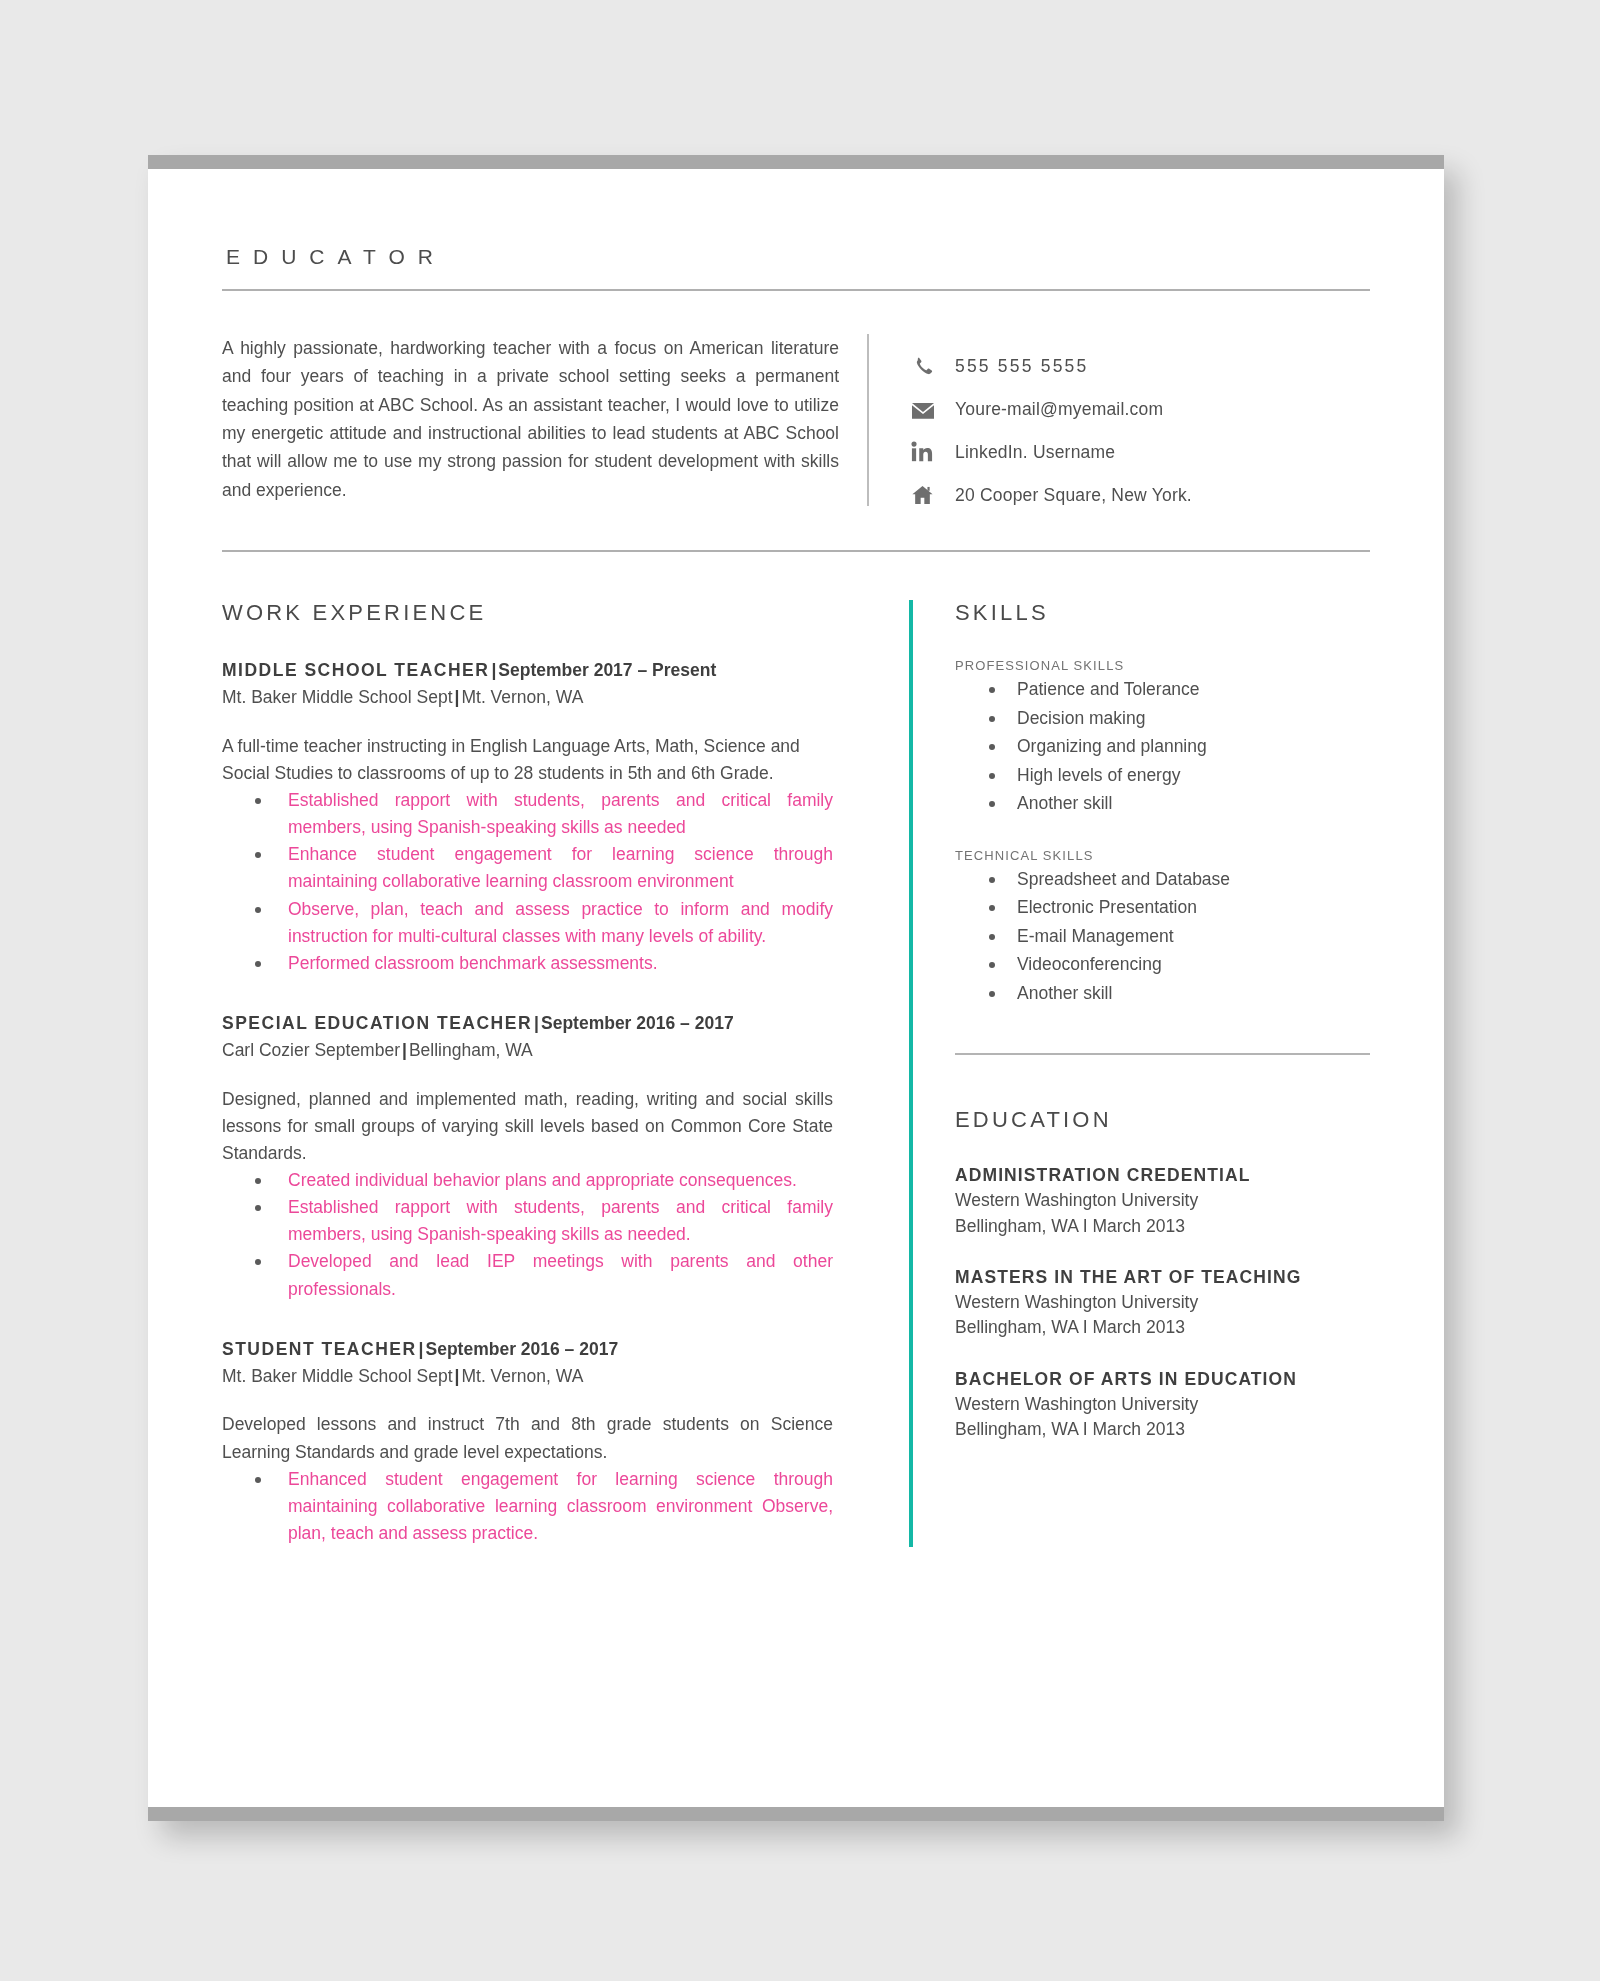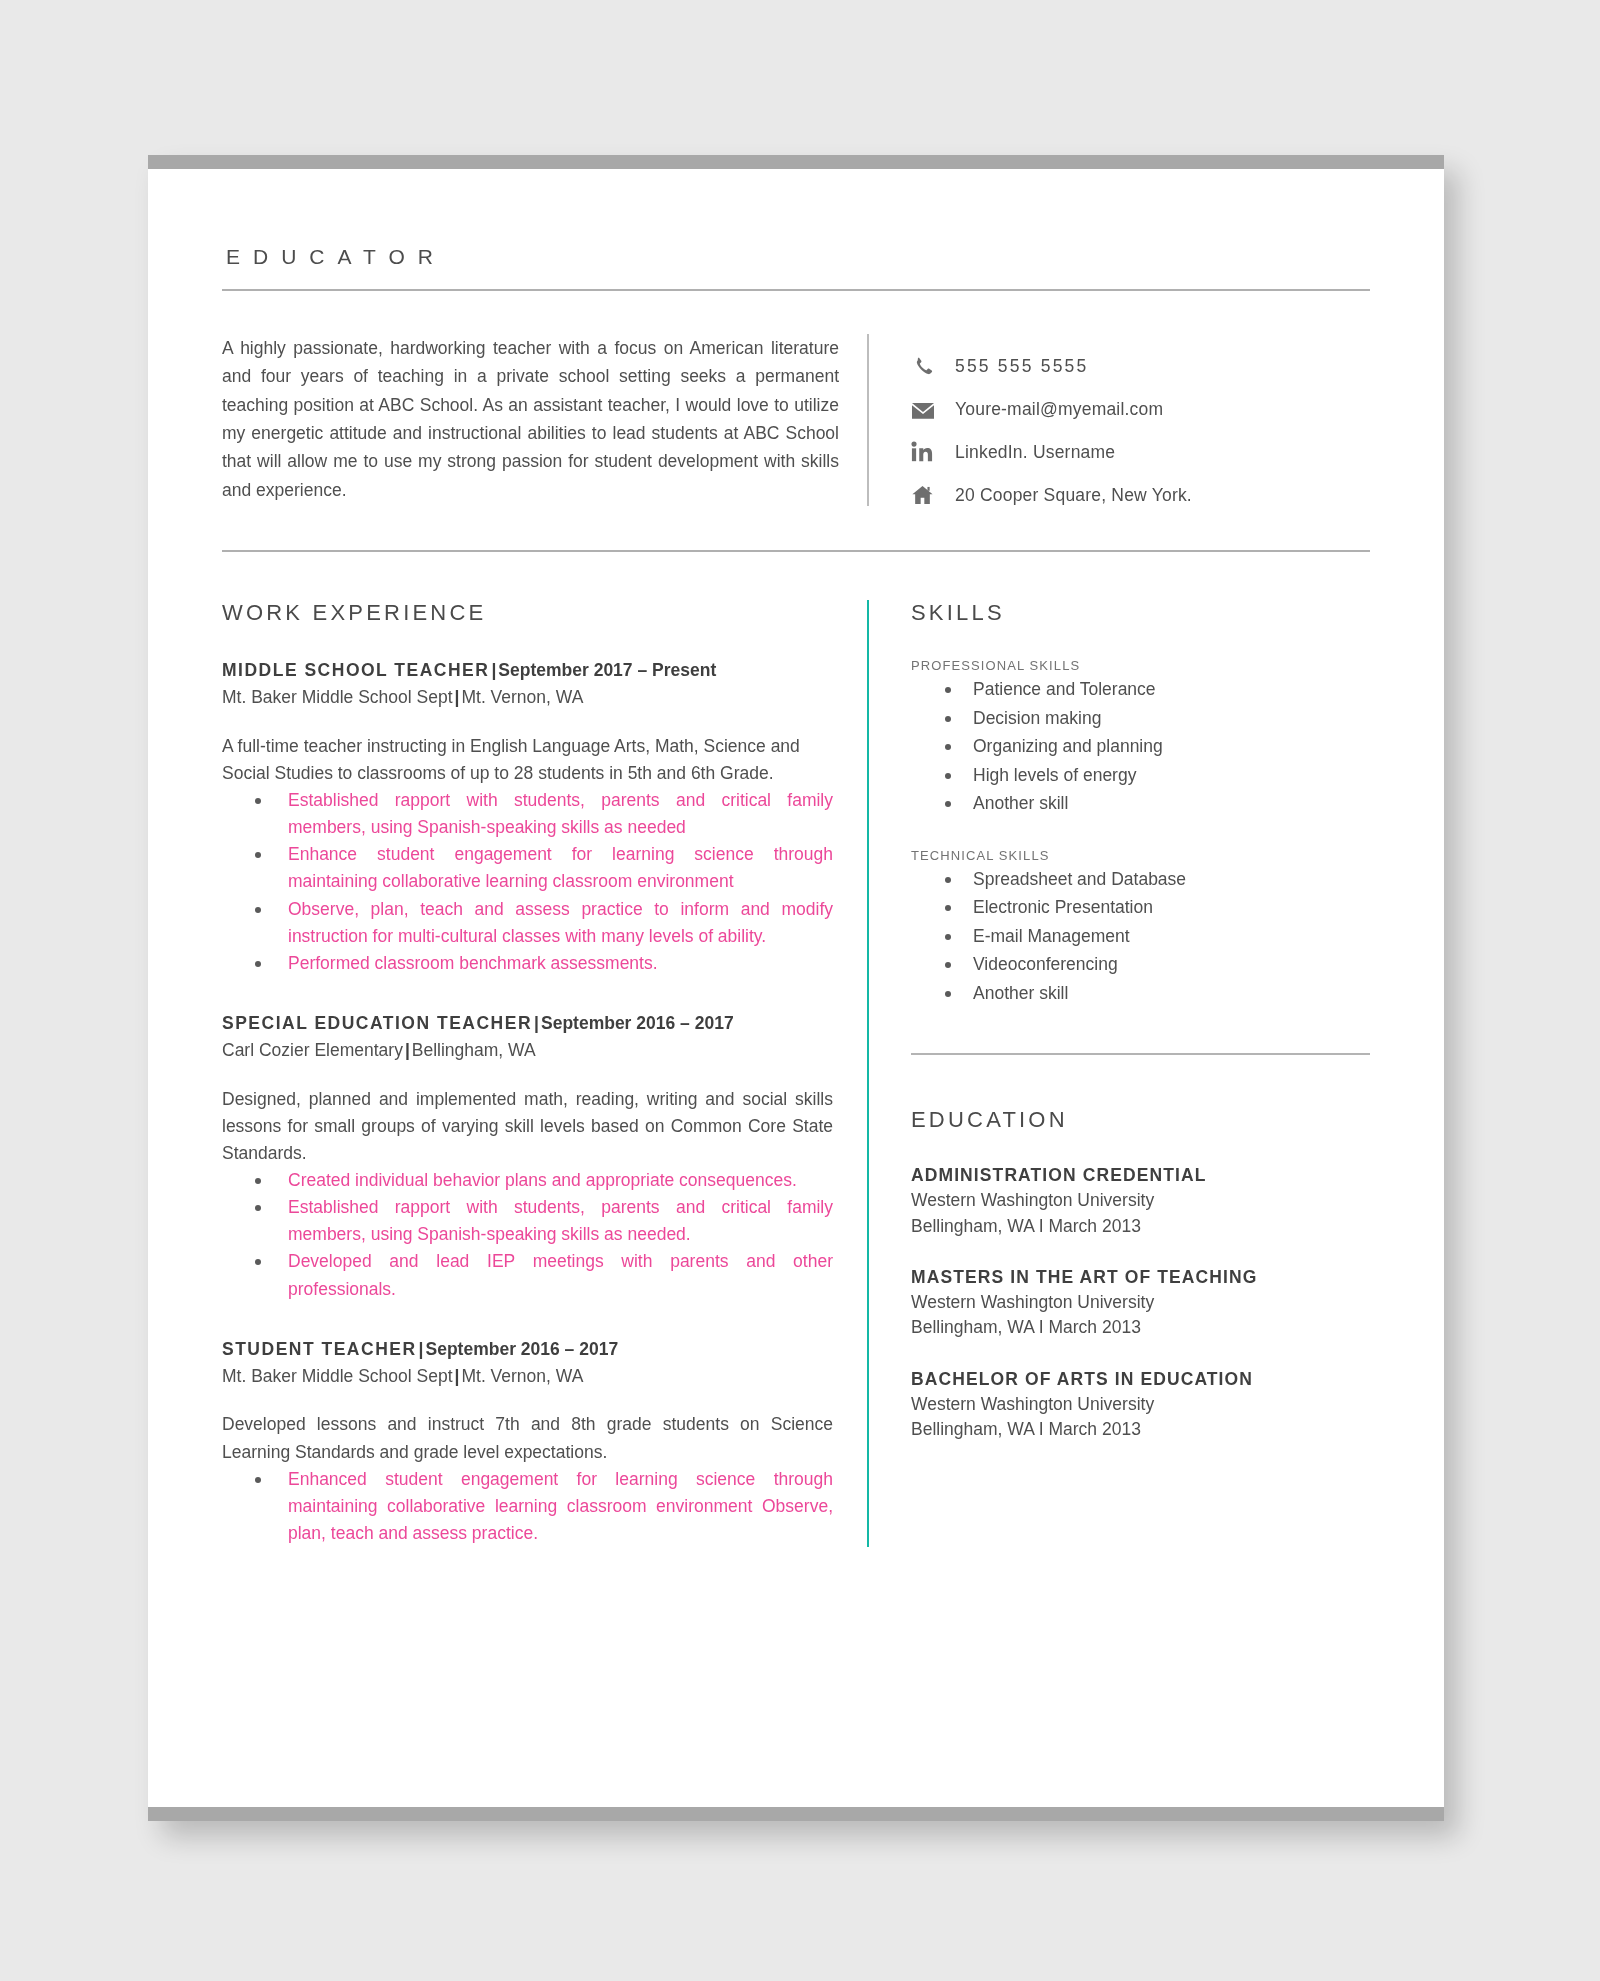--- a/index.html
+++ b/index.html
@@ -126,22 +126,23 @@
     display: flex;
     margin-top: 48px;
   }
   .col-left {
     width: 645px;
     flex: 0 0 645px;
     padding-right: 34px;
   }
   .col-right {
     flex: 1;
-    border-left: 2px solid #14b8a6;
+    border-left: 4px solid #14b8a6;
     padding-left: 42px;
+    margin-left: 42px;
   }
 
   .section-title {
     font-size: 22px;
     letter-spacing: 3.2px;
     color: #4a4a4a;
     font-weight: 400;
     margin: 0 0 32px 0;
   }
   .section-title.education-title { margin-top: 52px; }
@@ -346,21 +347,21 @@
               <li>Observe, plan, teach and assess practice to inform and modify instruction for multi-cultural classes with many levels of ability.</li>
               <li class="nojust">Performed classroom benchmark assessments.</li>
             </ul>
           </div>
 
           <div class="job">
             <p class="job-title">
               <span class="role-part">SPECIAL EDUCATION TEACHER</span><span class="sep">|</span><span class="date-part">September 2016 – 2017</span>
             </p>
             <p class="job-place">
-              <span>Carl Cozier Elementary</span><span class="bar">|</span><span>Bellingham, WA</span>
+              <span>Carl Cozier September</span><span class="bar">|</span><span>Bellingham, WA</span>
             </p>
             <p class="job-desc">Designed, planned and implemented math, reading, writing and social skills lessons for small groups of varying skill levels based on Common Core State Standards.</p>
             <ul class="bullets">
               <li class="nojust">Created individual behavior plans and appropriate consequences.</li>
               <li>Established rapport with students, parents and critical family members, using Spanish-speaking skills as needed.</li>
               <li>Developed and lead IEP meetings with parents and other professionals.</li>
             </ul>
           </div>
 
           <div class="job">

